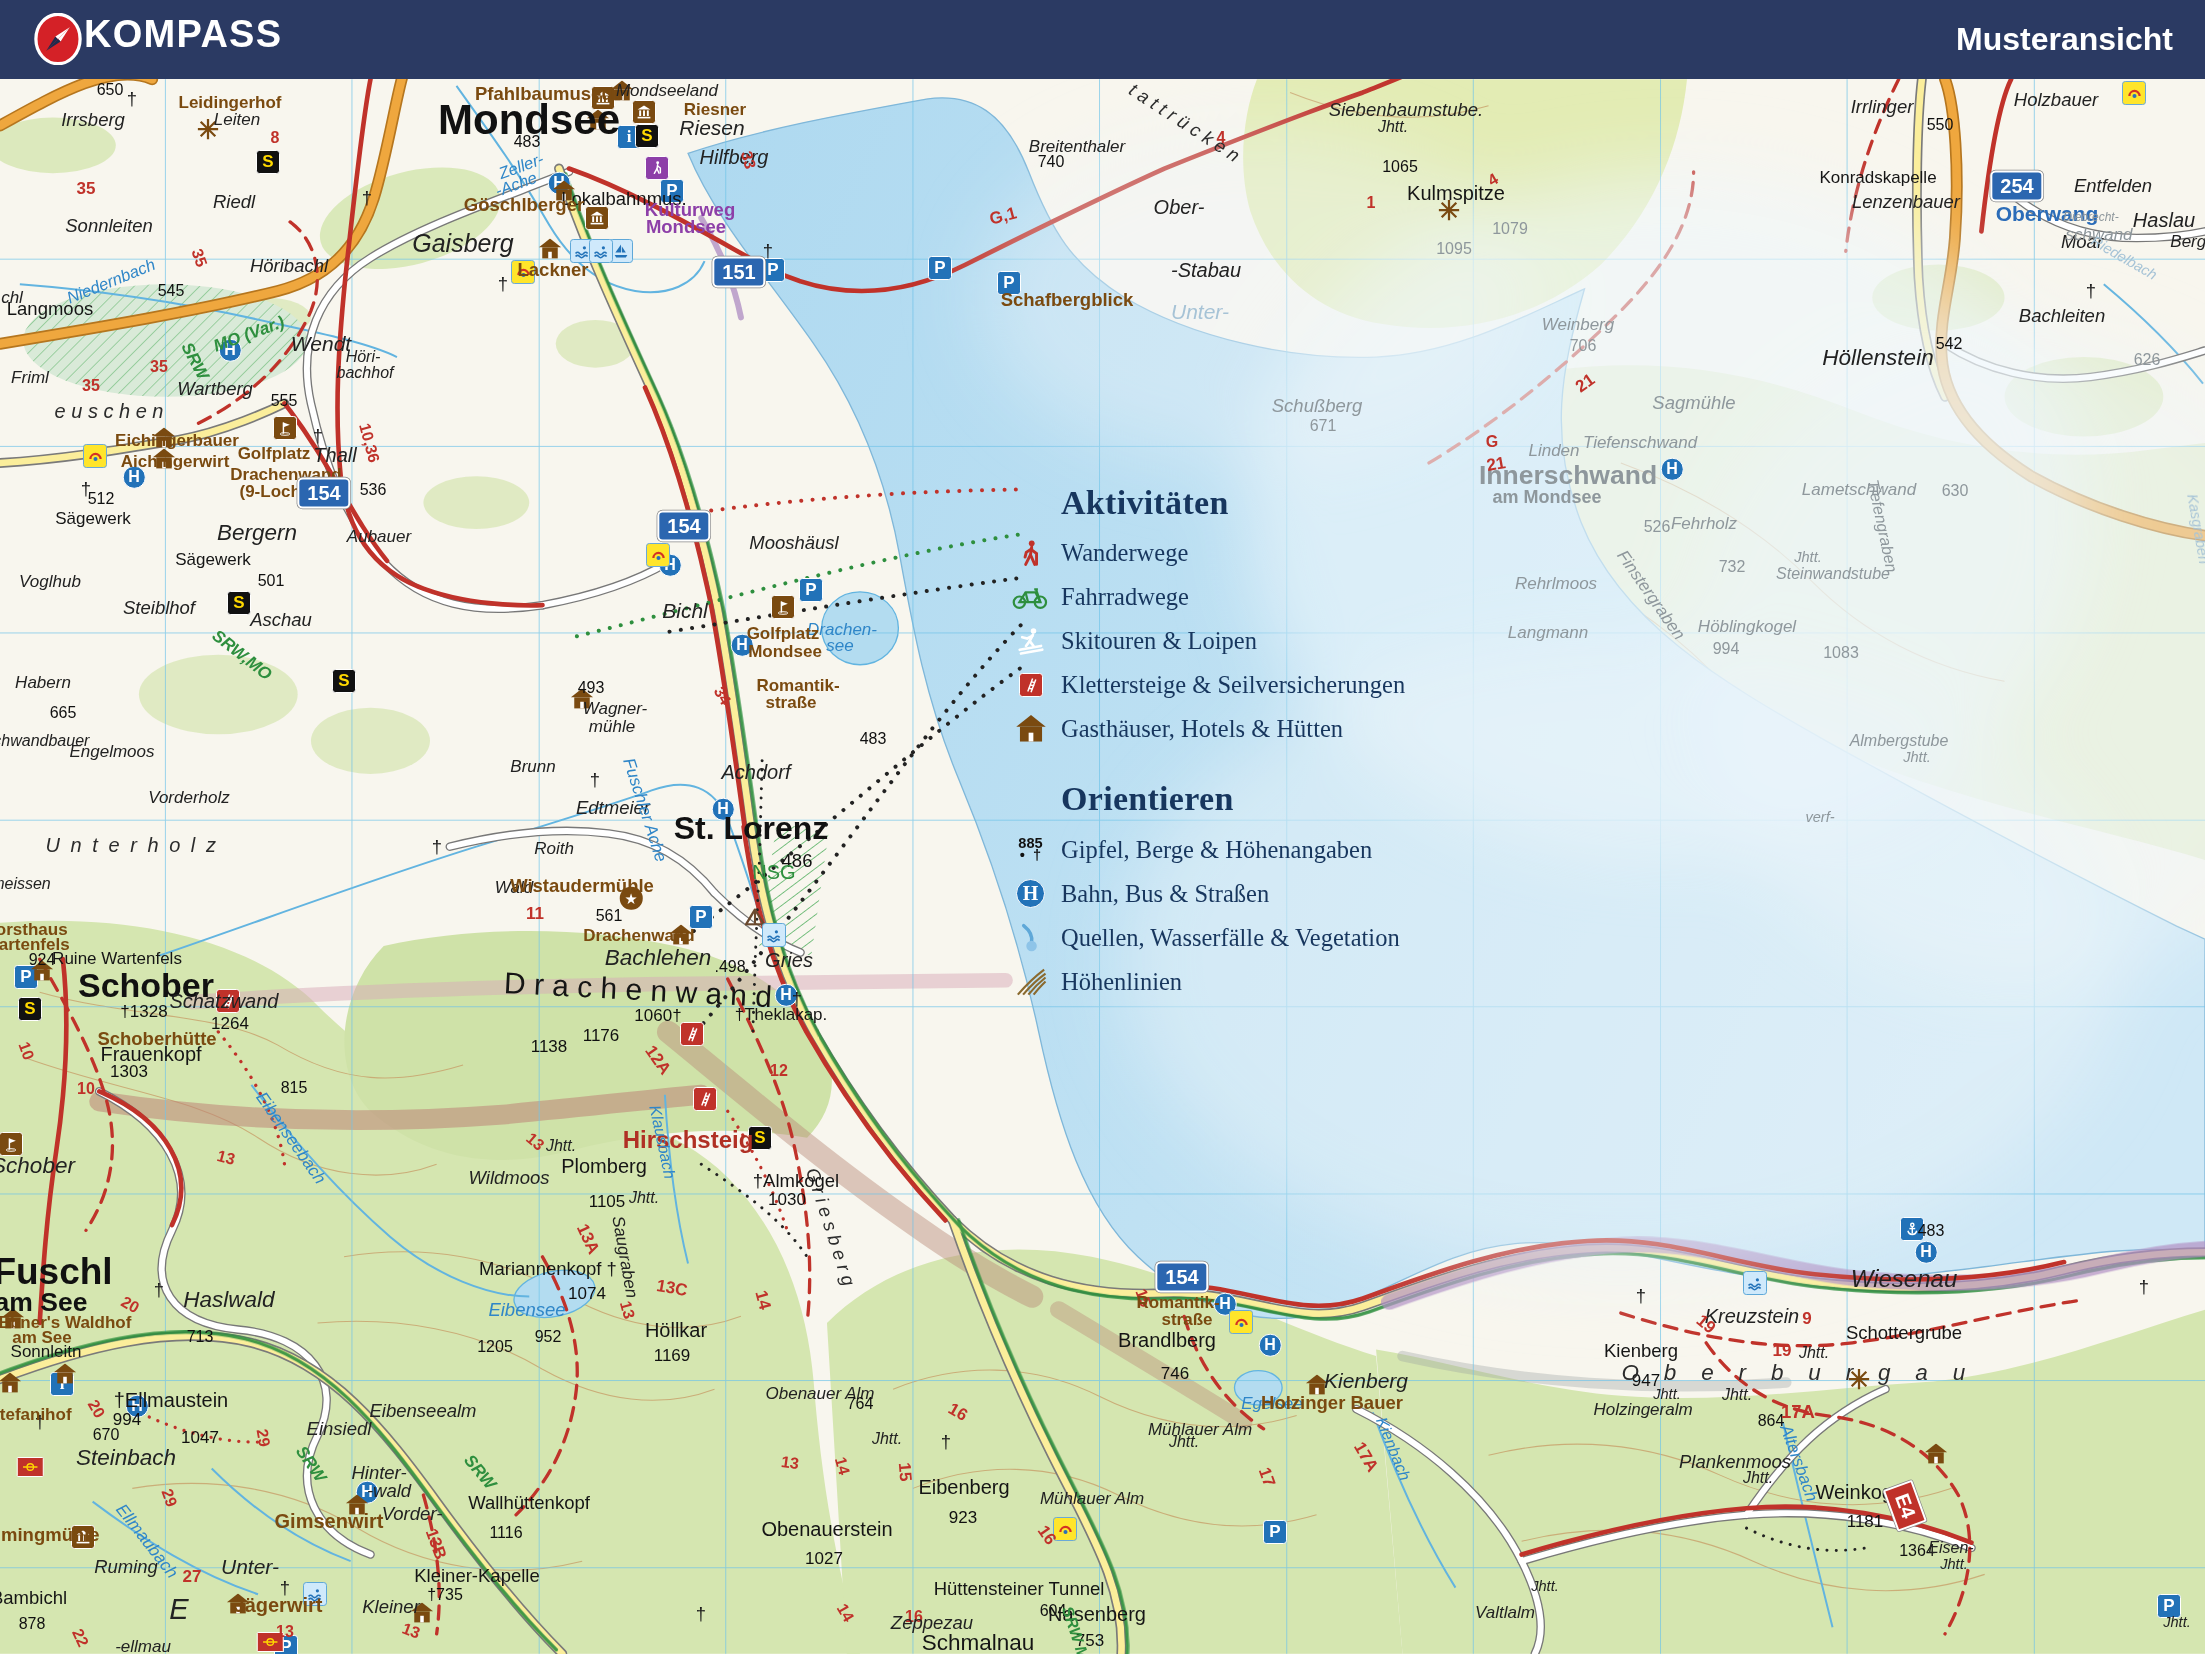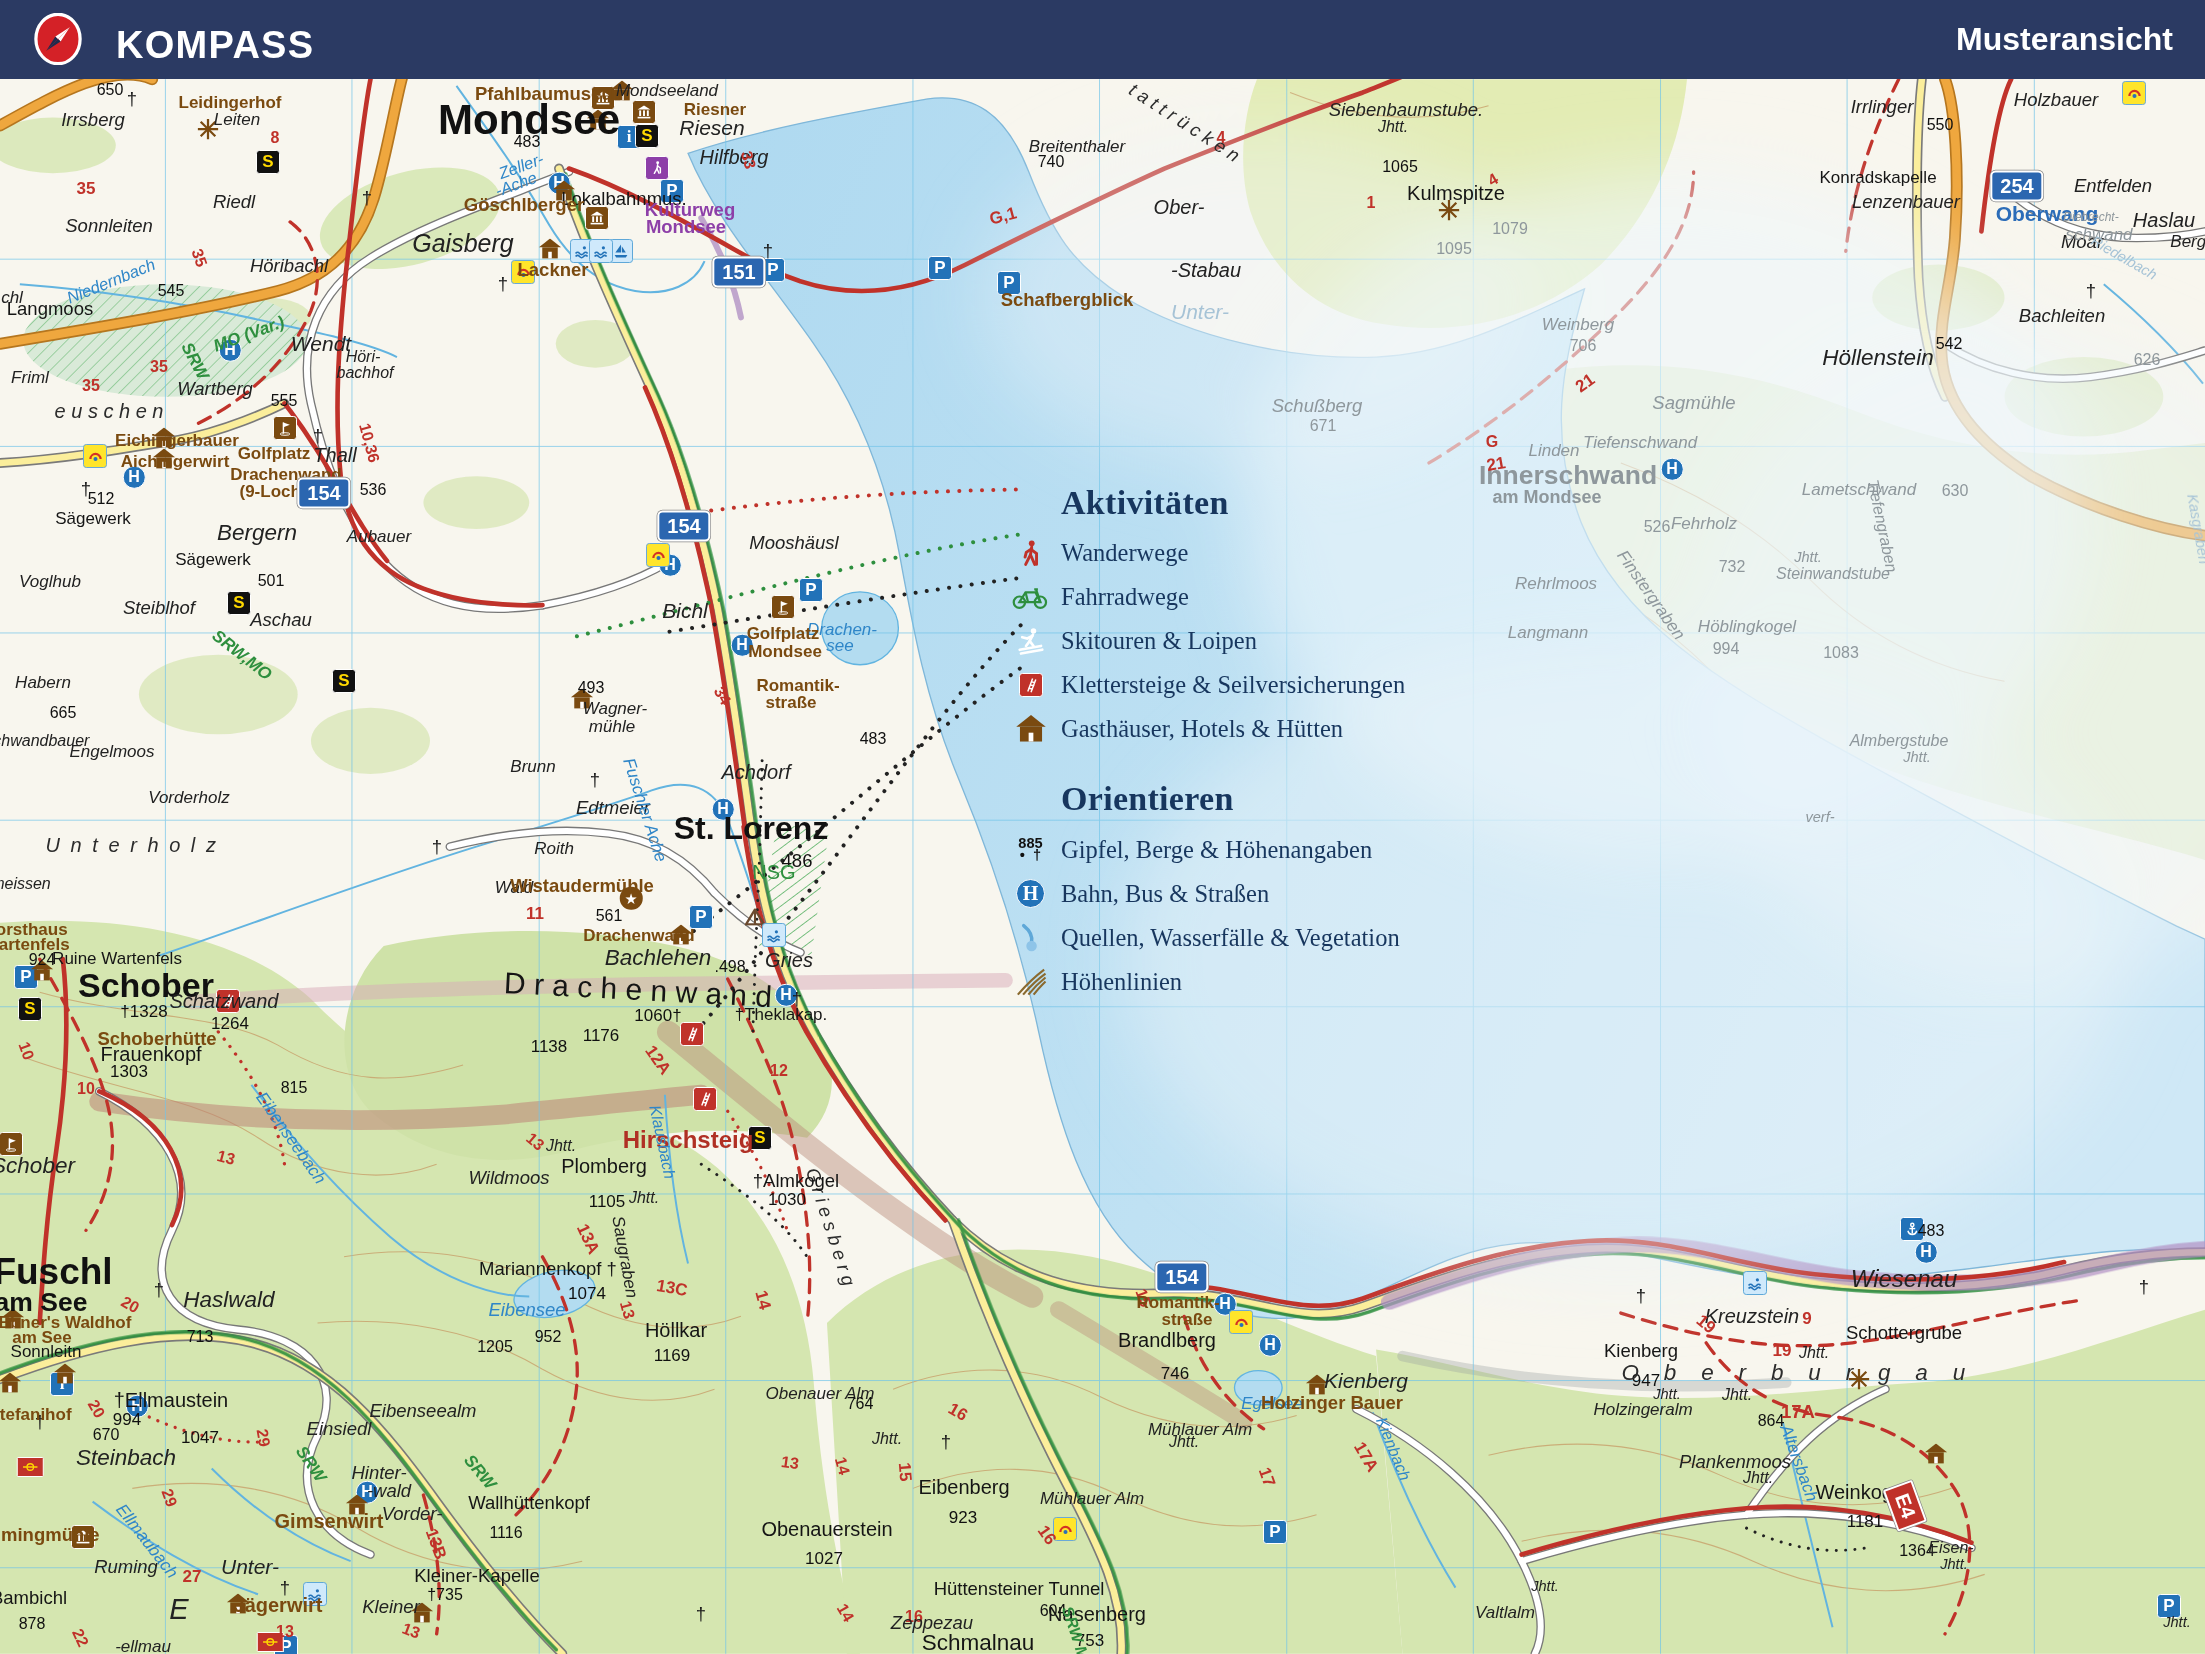--- a/index.html
+++ b/index.html
@@ -1,21 +1,21 @@
 <!DOCTYPE html>
 <html style="font-size:10.6px"><head>
 <meta charset="utf-8">
 <style>
   html,body{margin:0;padding:0;background:#fff;}
   #stage{position:relative;width:2205px;height:1654px;overflow:hidden;
          font-family:"Liberation Sans",sans-serif;}
   
   #topbar{position:absolute;left:0;top:0;width:100%;height:79px;background:#2b3a63;z-index:50;
           display:flex;align-items:center;justify-content:space-between;padding:0 32px;box-sizing:border-box;}
-  .brandwrap{display:flex;align-items:flex-end;gap:32px;}
+  .brandwrap{display:flex;align-items:flex-start;gap:0;}
   .brandtxt{color:#fff;font-size:38px;font-weight:bold;letter-spacing:1.3px;}
   .mustertxt{color:#fff;font-size:32px;font-weight:bold;}
   
   #map{position:absolute;left:0;top:79px;width:2205px;height:1575px;background:#f8f6ee;overflow:hidden;}
   #basesvg{position:absolute;left:0;top:0;}
   
   .lbl{position:absolute;white-space:nowrap;color:#1c1c1c;line-height:1;z-index:20;}
   .town{font-weight:bold;color:#111;}
   .black{color:#151515;}
   .locality{font-style:italic;color:#222;}

